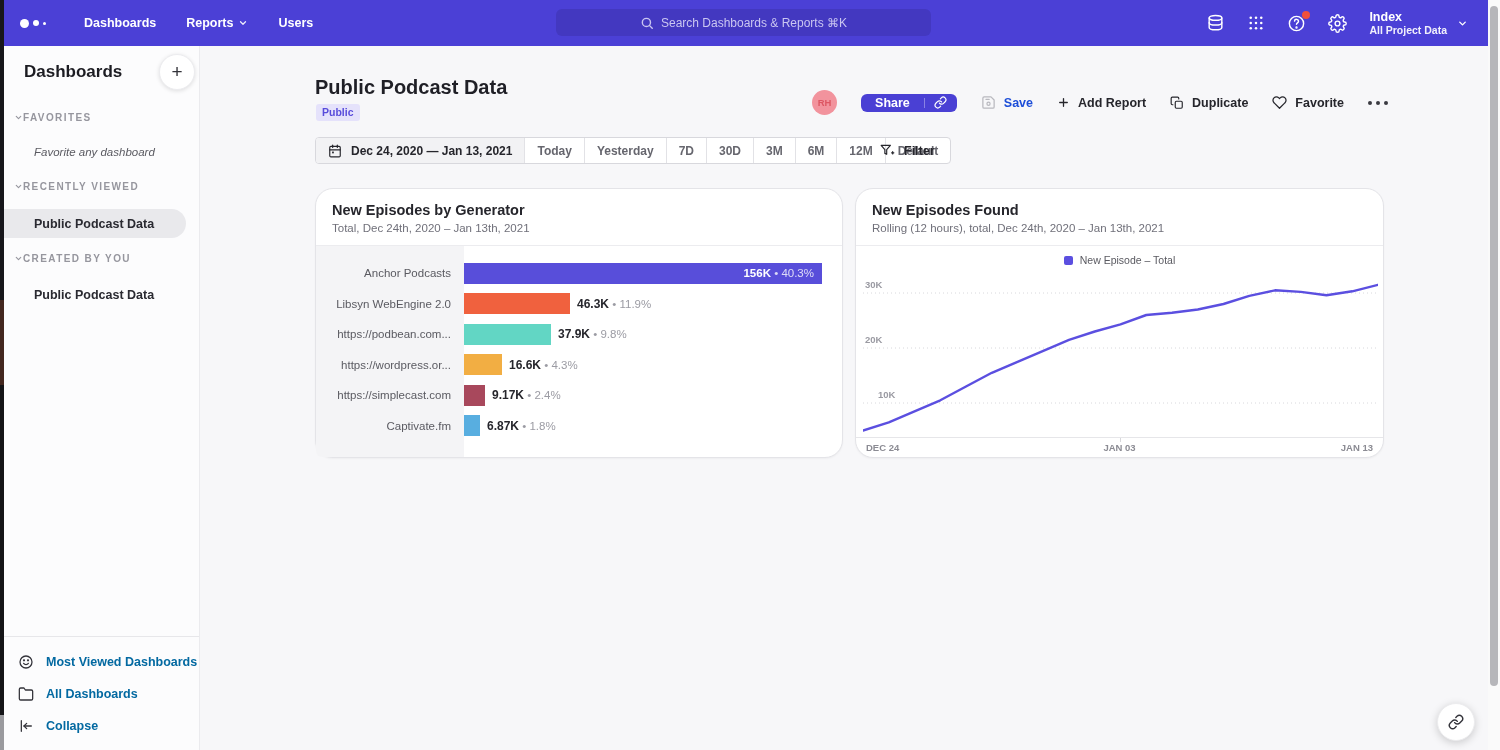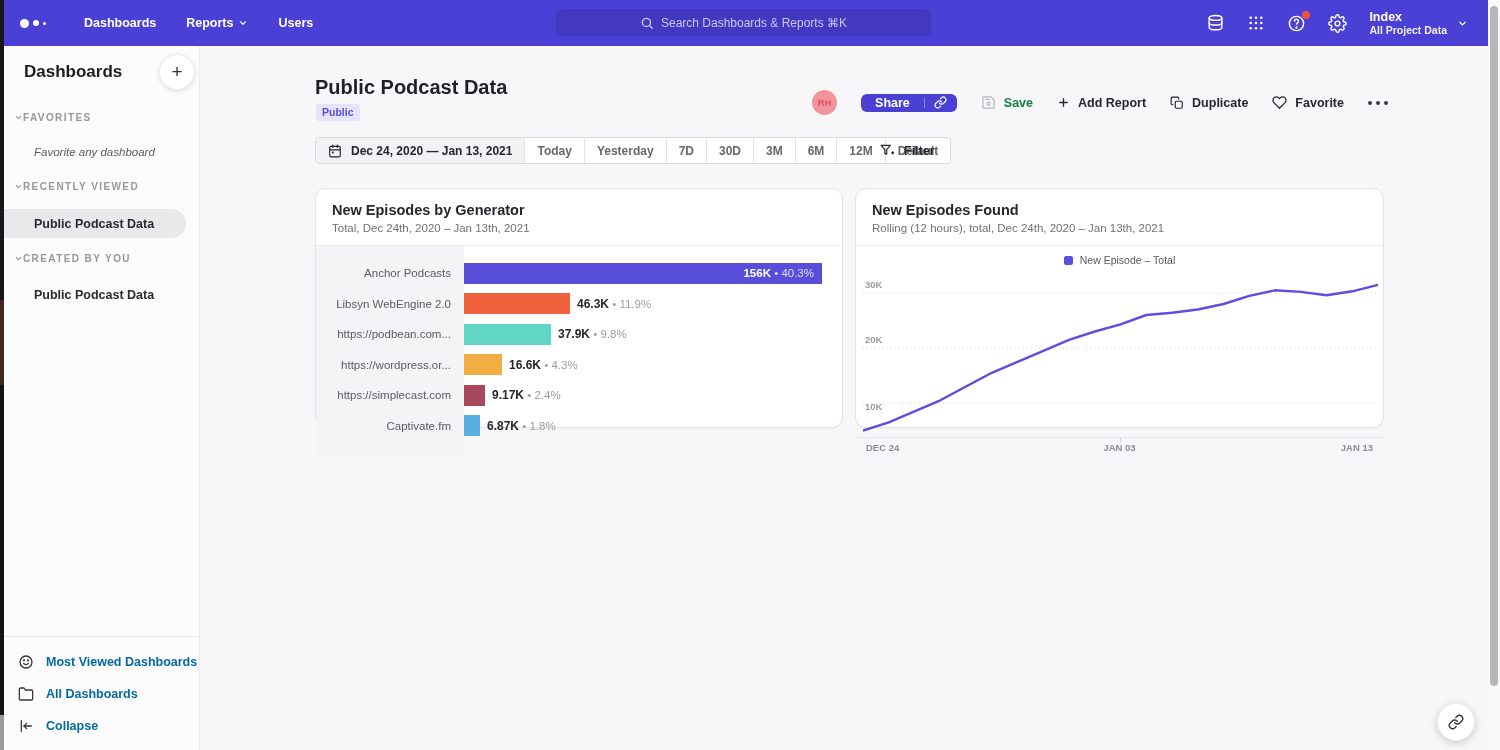--- a/index.html
+++ b/index.html
@@ -76,38 +76,38 @@
             font-size:9.5px; font-weight:700; display:flex; align-items:center;
             justify-content:center; cursor:pointer; }
   .share-btn { display:flex; align-items:stretch; height:18px; background:#4a40d4;
                border-radius:6px; overflow:hidden; cursor:pointer; }
   .share-main { display:flex; align-items:center; padding:0 14px; color:#fff;
                 font-size:12.5px; font-weight:700; }
   .share-div { width:1px; background:rgba(255,255,255,.35); margin:4px 0; }
   .share-link { width:32px; display:flex; align-items:center; justify-content:center; color:#fff; }
   .act-btn { display:flex; align-items:center; gap:8px; font-size:12.5px; font-weight:700;
              color:#26262c; cursor:pointer; white-space:nowrap; }
-  .act-btn.disabled { color:#15803d; cursor:default; }
+  .act-btn.disabled { color:#1d4ed8; cursor:default; }
   .more-dots { display:flex; gap:4px; cursor:pointer; }
   .more-dots i { width:4px; height:4px; border-radius:50%; background:#3a3a41; display:block; }
 
   
   .datebar { position:absolute; left:115px; top:91px; height:27px; display:flex;
              background:#fff; border:1px solid #d8d8dd; border-radius:4px; overflow:hidden; }
   .seg { display:flex; align-items:center; padding:0 12px; font-size:12px; color:#66666e;
          border-right:1px solid #e2e2e6; cursor:pointer; white-space:nowrap;font-weight:bold; }
   .seg:last-child { border-right:none; }
   .seg.range { background:#f2f2f4; gap:9px; color:#26262c; font-weight:700; }
   .filterbar { position:absolute; left:680px; top:91px; height:27px; display:flex;
                align-items:center; gap:9px; font-size:12.5px; font-weight:700;
                color:#26262c; cursor:pointer; }
 
   
-  .card { position:absolute; top:142px; height:240px; background:#fff;
-          border:1px solid #e4e4e8; border-radius:11px; box-shadow:0 1px 2px rgba(0,0,0,.04); }
+  .card { position:absolute; top:142px; height:270px; background:#fff;
+          border:1px solid #e4e4e8; border-radius:18px; box-shadow:0 1px 2px rgba(0,0,0,.04); }
   .card.generator { left:115px; width:528px; }
   .card.found { left:655px; width:529px; }
   .card-head { height:57px; border-bottom:1px solid #ececef; padding:13px 16px 0; }
   .card-title { font-size:14.5px; font-weight:700; color:#26262c; }
   .card-sub { font-size:11.5px; color:#70707a; margin-top:4px; }
   .card-body { position:relative; height:211px; }
 
   
   .label-col-bg { position:absolute; left:0; top:0; bottom:0; width:148px; background:#f4f4f6;
                   border-radius:0 0 0 6px; }
@@ -432,21 +432,21 @@
       </div>
       <div class="plot" id="plot">
           <svg width="515" height="165" viewBox="0 0 515 165" style="margin: 0px 7px;">
             <line x1="0" x2="515" y1="20" y2="20" stroke="#d8d8dc" stroke-width="1" stroke-dasharray="1 3"></line>
             <line x1="0" x2="515" y1="75" y2="75" stroke="#d8d8dc" stroke-width="1" stroke-dasharray="1 3"></line>
             <line x1="0" x2="515" y1="130" y2="130" stroke="#d8d8dc" stroke-width="1" stroke-dasharray="1 3"></line>
             <polyline points="0.0,157.5 25.8,149.3 51.5,138.3 77.3,127.3 103.0,113.5 128.8,99.8 154.5,88.8 180.3,77.8 206.0,66.8 231.8,58.5 257.5,51.3 283.3,42.0 309.0,39.8 334.8,36.5 360.5,31.0 386.3,22.8 412.0,17.3 437.8,18.9 463.5,22.2 489.3,18.3 515.0,11.8" fill="none" stroke="#5B4FE0" stroke-width="2.4" stroke-linejoin="round" stroke-linecap="round"></polyline>
           </svg>
           <div class="ylab" style="top: 6px;">30K</div>
           <div class="ylab" style="top: 61px;">20K</div>
-          <div class="ylab" style="top: 128px;">10K</div>
+          <div class="ylab" style="top: 116px; margin-left: 13px;">10K</div>
         </div>
       <div class="xaxis" id="xaxis">
           <div class="xlab" style="left: 10px;">DEC 24</div>
           <div class="xlab" style="left: 50%; transform: translateX(-50%);">JAN 03</div>
           <div class="xlab" style="right: 10px;">JAN 13</div>
           <div class="xtick" style="left: 50%;"></div>
         </div>
     </div>
   </div>
 </div>

